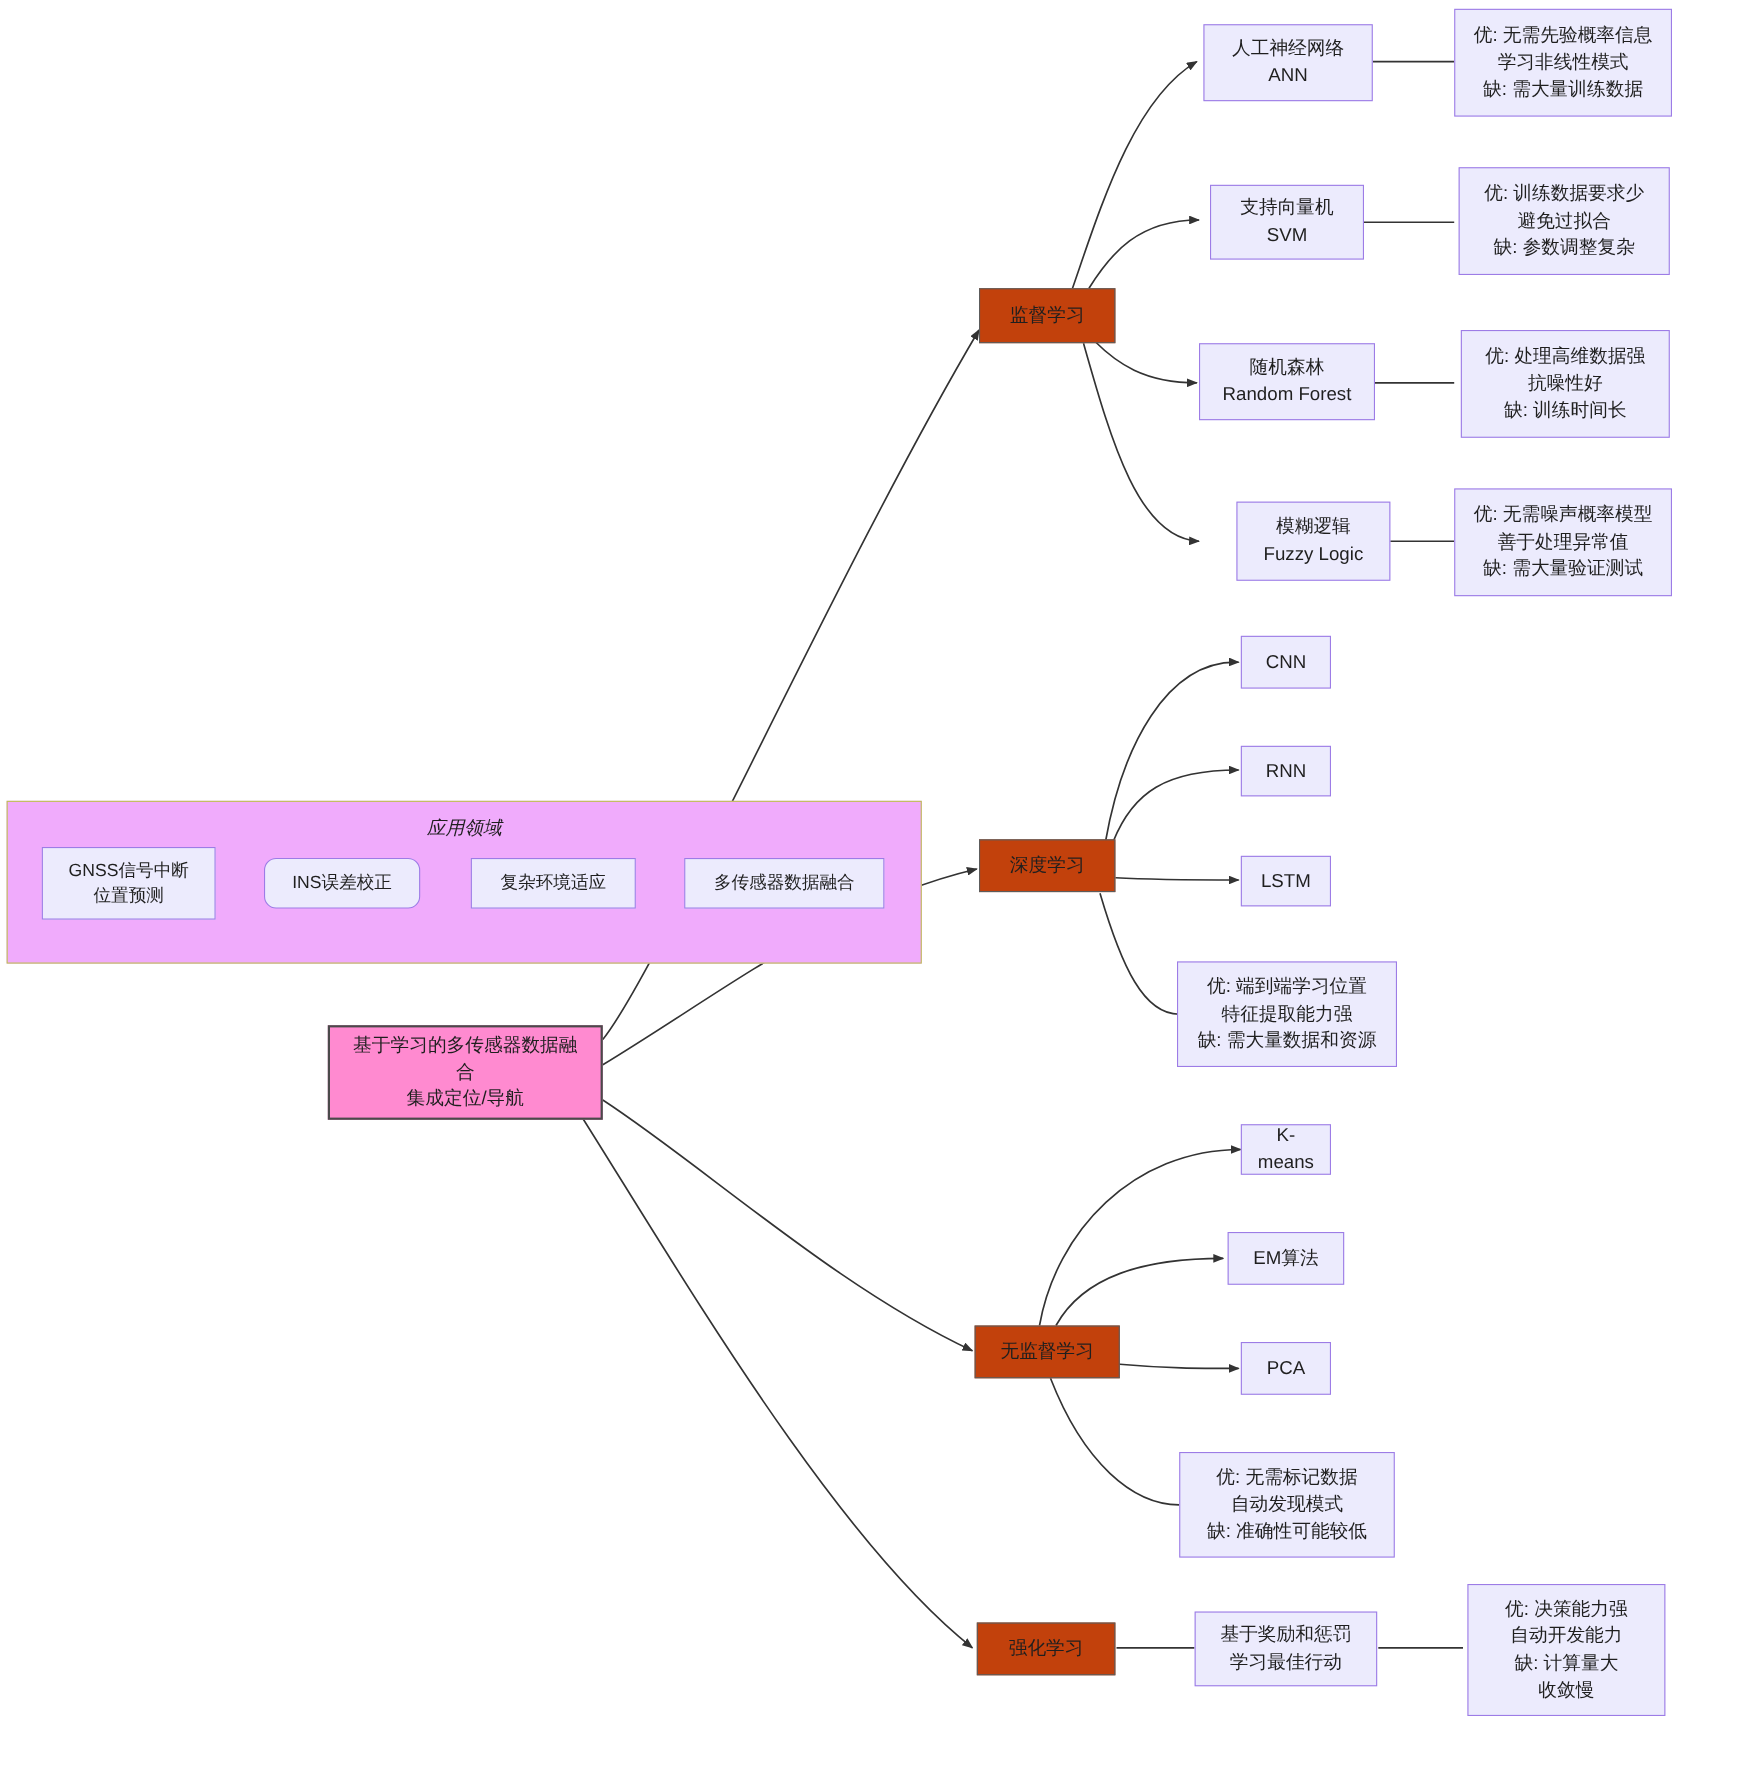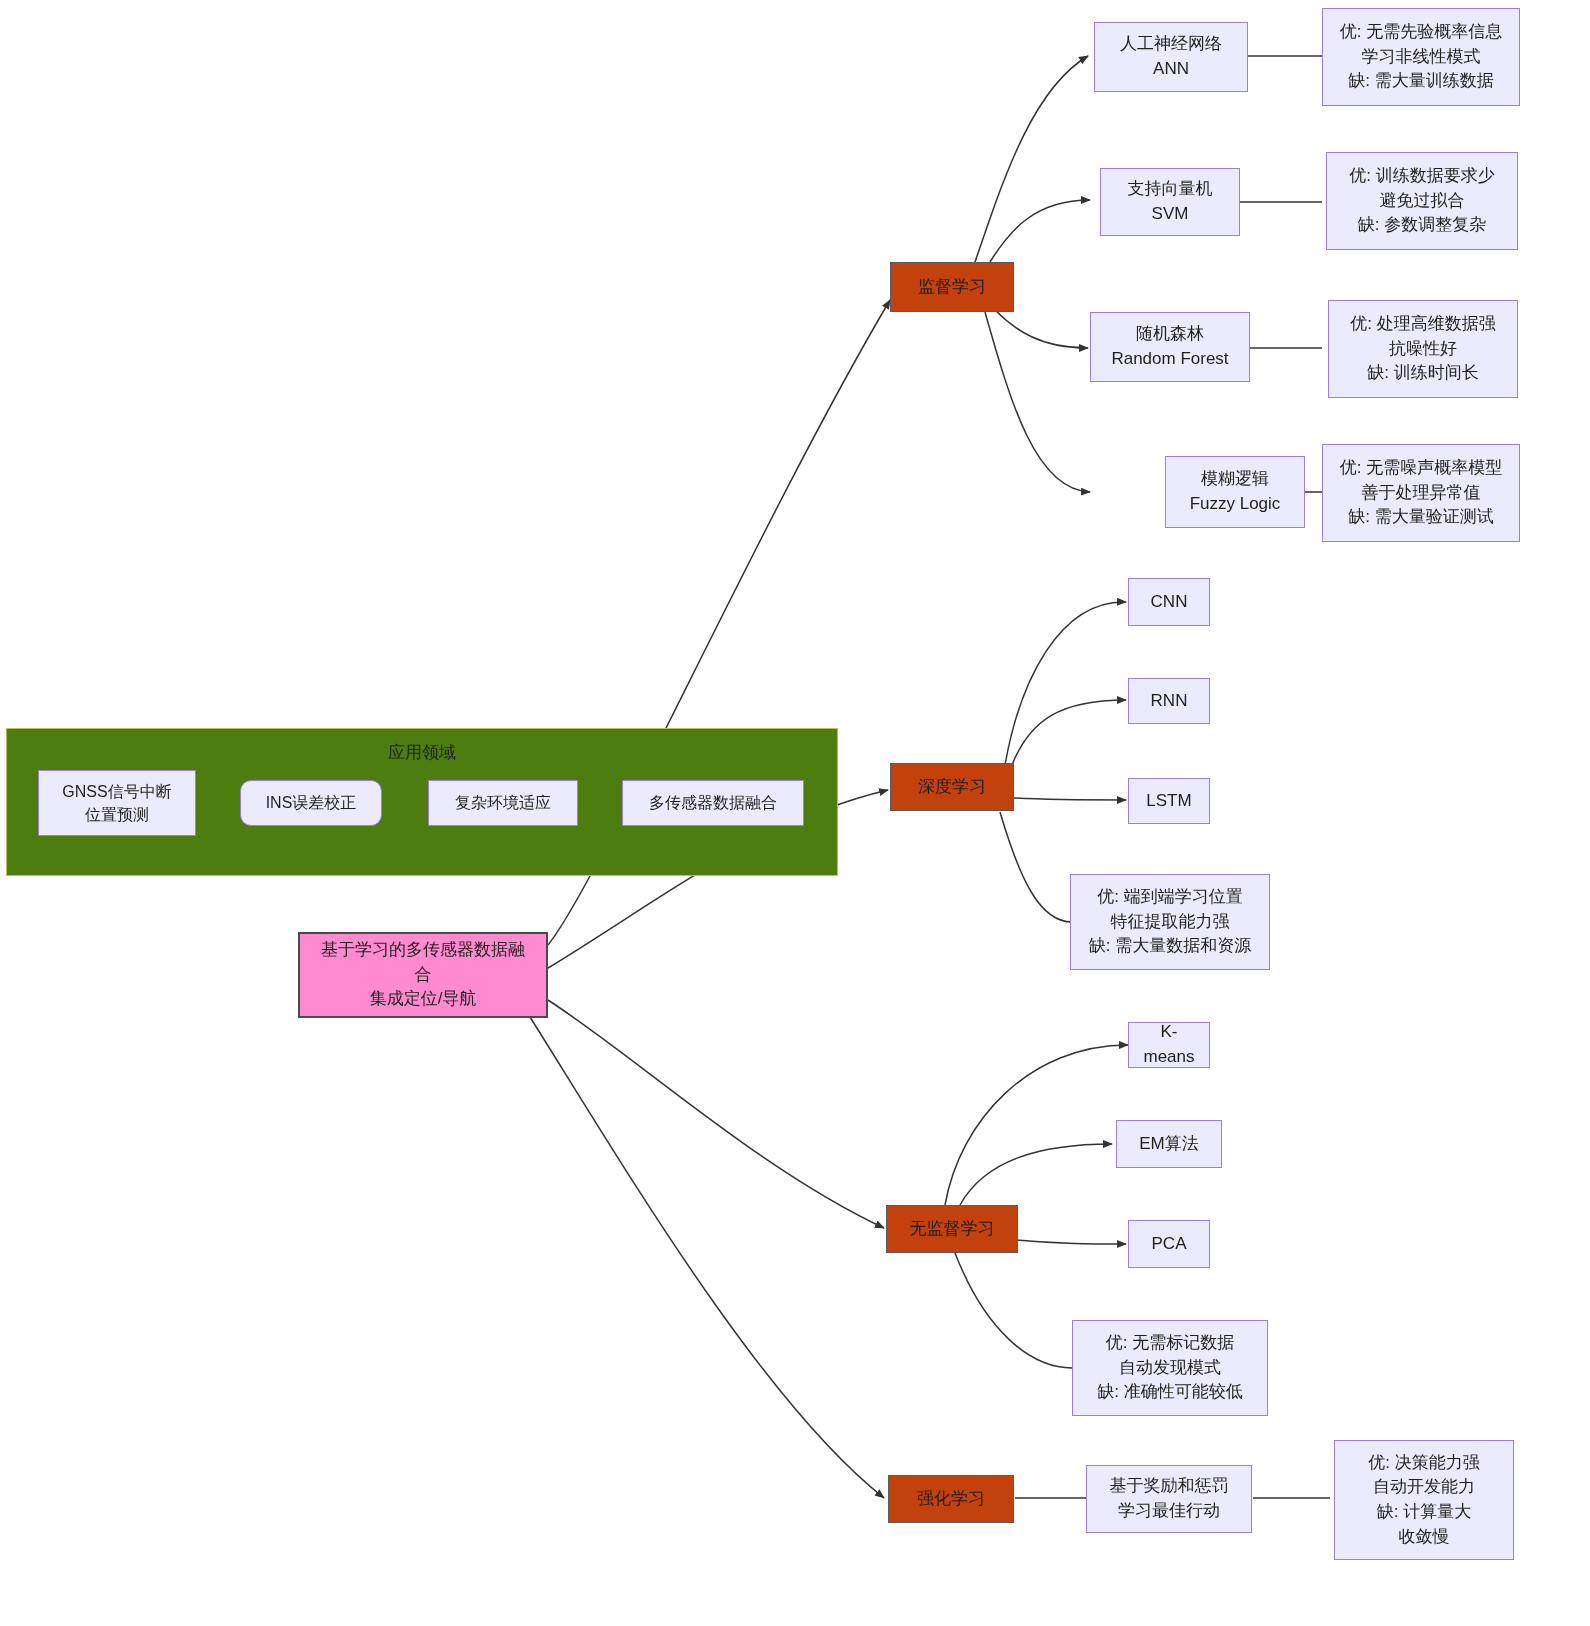--- a/index.html
+++ b/index.html
@@ -51,22 +51,23 @@
   }
   
   .n-root {
     background: #ff8ad0;
     border: 2.2px solid #4a4a4a;
   }
   
   .subgraph {
     position: absolute;
     box-sizing: border-box;
-    background: #4d7c0f;
+    background: #f0abfc;
     border: 1.4px solid #bfbf54;
+    font-style: italic;
   }
   .subgraph-title {
     position: absolute;
     top: 12px;
     left: 0;
     width: 100%;
     text-align: center;
     font-size: 17px;
     color: #1f1f1f;
   }
@@ -160,21 +161,21 @@
   <div class="node n-leaf" style="left:1326px; top:152px; width:192px; height:98px;">优: 训练数据要求少
 避免过拟合
 缺: 参数调整复杂</div>
 
   <div class="node n-leaf" style="left:1090px; top:312px; width:160px; height:70px;">随机森林
 Random Forest</div>
   <div class="node n-leaf" style="left:1328px; top:300px; width:190px; height:98px;">优: 处理高维数据强
 抗噪性好
 缺: 训练时间长</div>
 
-  <div class="node n-leaf" style="left:1165px; top:456px; width:140px; height:72px;">模糊逻辑
+  <div class="node n-leaf" style="left:1124px; top:456px; width:140px; height:72px;">模糊逻辑
 Fuzzy Logic</div>
   <div class="node n-leaf" style="left:1322px; top:444px; width:198px; height:98px;">优: 无需噪声概率模型
 善于处理异常值
 缺: 需大量验证测试</div>
 
   <div class="node n-leaf" style="left:1128px; top:578px; width:82px; height:48px;">CNN</div>
   <div class="node n-leaf" style="left:1128px; top:678px; width:82px; height:46px;">RNN</div>
   <div class="node n-leaf" style="left:1128px; top:778px; width:82px; height:46px;">LSTM</div>
   <div class="node n-leaf" style="left:1070px; top:874px; width:200px; height:96px;">优: 端到端学习位置
 特征提取能力强

